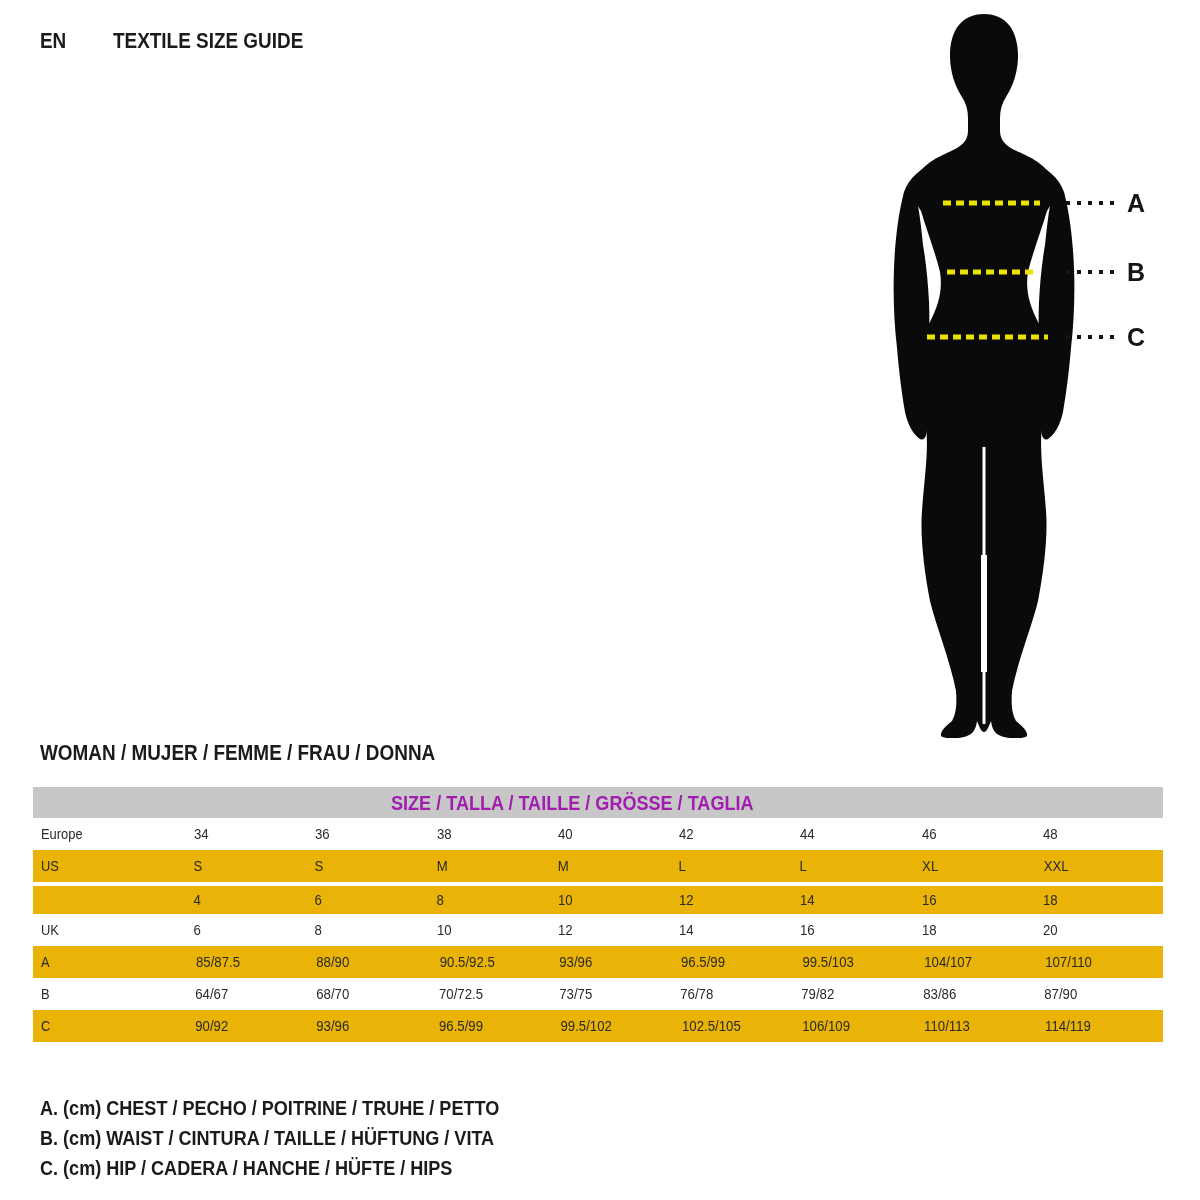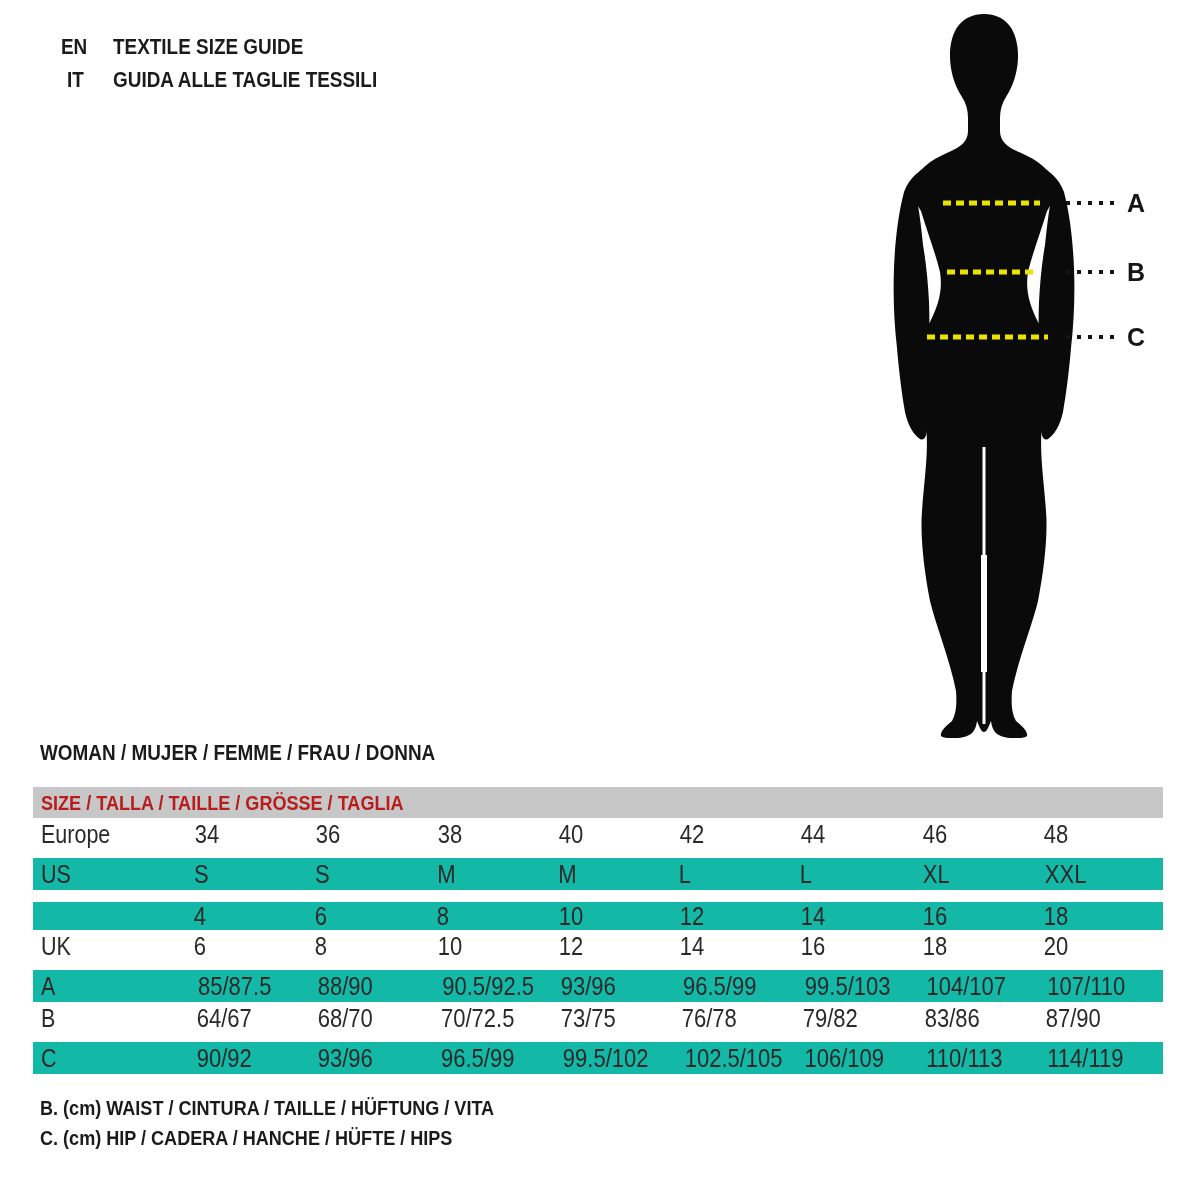--- a/index.html
+++ b/index.html
@@ -5,60 +5,56 @@
   html,body{margin:0;padding:0;background:#fff;}
   .canvas{
     position:relative;width:1200px;height:1200px;background:#ffffff;
     font-family:"Liberation Sans",sans-serif;color:#1b1b1b;overflow:hidden;
   }
   
   .cond{display:inline-block;transform:scaleX(.86);transform-origin:0 50%;white-space:nowrap;}
   .condc{display:inline-block;transform:scaleX(.88);transform-origin:50% 50%;white-space:nowrap;}
 
   
-  .lang-block{position:absolute;left:40px;top:30px;text-align:center;}
+  .lang-block{position:absolute;left:40px;top:24px;}
   .lang-row{display:flex;height:33px;align-items:center;font-weight:bold;font-size:22px;}
   .lang-code{width:73px;flex:0 0 73px;}
 
   
   .figure-wrap{position:absolute;left:860px;top:10px;width:260px;height:728px;}
   .measure-label{position:absolute;left:1127px;width:40px;height:32px;line-height:32px;
     font-weight:bold;font-size:25px;color:#161616;}
 
   
   .section-heading{position:absolute;left:40px;top:740px;font-weight:bold;font-size:22px;}
 
   
   .size-table{position:absolute;left:33px;top:787px;width:1130px;}
   .st-header{height:31px;line-height:31px;background:#c7c7c7;padding-left:8px;
-    font-weight:bold;font-size:21px;color:#b91c1c;}
+    font-weight:bold;font-size:21px;color:#a21caf;text-align:center;}
   .st-row{display:grid;grid-template-columns:160px repeat(8,1fr);height:32px;
-    line-height:32px;font-size:25px;color:#2a2a2a;box-sizing:border-box;}
-  .st-row.gray{background:#14b8a6;margin-top:8px;}
+    line-height:32px;font-size:15px;color:#2a2a2a;box-sizing:border-box;}
+  .st-row.gray{background:#eab308;}
   .st-row.sep{border-top:4px solid #fff;line-height:28px;}
   .st-label{padding-left:8px;text-align:left;overflow:hidden;}
   .st-cell{text-align:left;overflow:hidden;}
 
   
   .legend{position:absolute;left:40px;top:1093px;}
   .legend-line{height:30px;line-height:30px;font-weight:bold;font-size:21px;}
 </style>
 </head>
 <body>
 
 <div class="canvas">
 
   <div class="lang-block">
     <div class="lang-row">
       <span class="lang-code"><span class="cond">EN</span></span>
       <span class="cond">TEXTILE SIZE GUIDE</span>
-    </div>
-    <div class="lang-row">
-      <span class="lang-code"><span class="cond">IT</span></span>
-      <span class="cond">GUIDA ALLE TAGLIE TESSILI</span>
     </div>
   </div>
 
   <div class="figure-wrap">
     <svg width="260" height="728" viewBox="0 0 260 728">
 
       <path fill="#0a0a0a" d="
         M 124 4
         C 146 4 158 20 158 46
         C 158 62 153 76 146 87
@@ -234,17 +230,18 @@
       <span class="st-cell"><span class="condc">96.5/99</span></span>
       <span class="st-cell"><span class="condc">99.5/102</span></span>
       <span class="st-cell"><span class="condc">102.5/105</span></span>
       <span class="st-cell"><span class="condc">106/109</span></span>
       <span class="st-cell"><span class="condc">110/113</span></span>
       <span class="st-cell"><span class="condc">114/119</span></span>
     </div>
   </div>
 
   <div class="legend">
+    <div class="legend-line"><span class="cond">A. (cm) CHEST / PECHO / POITRINE / TRUHE / PETTO</span></div>
     <div class="legend-line"><span class="cond">B. (cm) WAIST / CINTURA / TAILLE / HÜFTUNG / VITA</span></div>
     <div class="legend-line"><span class="cond">C. (cm) HIP / CADERA / HANCHE / HÜFTE / HIPS</span></div>
   </div>
 
 </div>
 
 </body></html>

